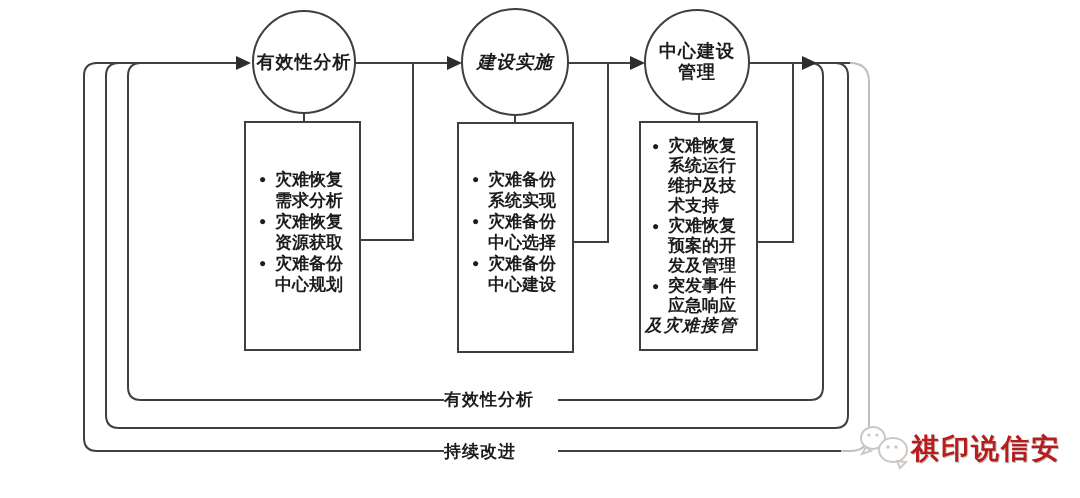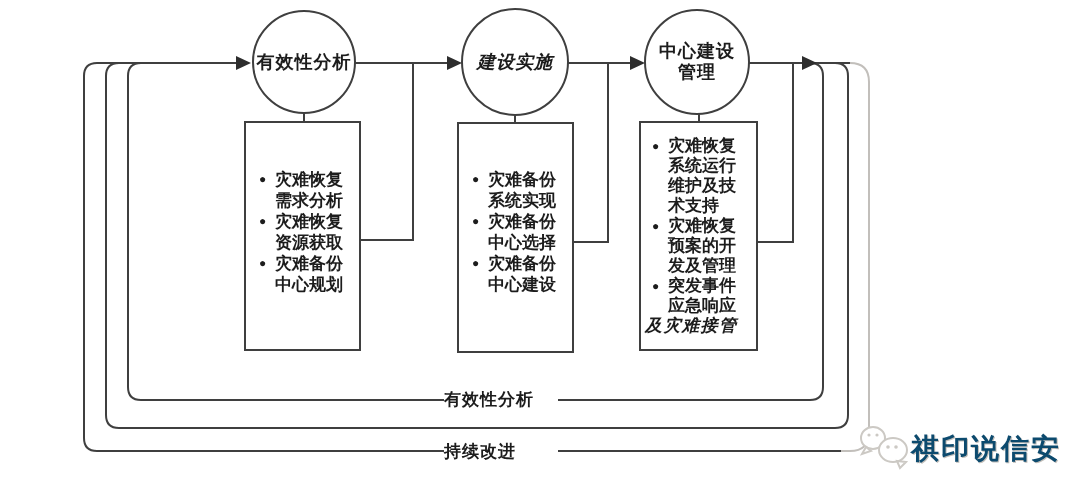--- a/index.html
+++ b/index.html
@@ -31,21 +31,21 @@
 
   
   .loop-label{position:absolute;left:444px;width:114px;background:#ffffff;
     font-size:17px;font-weight:700;line-height:21px;letter-spacing:1px;}
   .ll1{top:389px;}
   .ll2{top:417px;}
   .ll3{top:441px;}
 
   
   .watermark{position:absolute;left:911px;top:430px;font-size:28px;font-weight:600;letter-spacing:2px;
-    color:#0c4a6e;text-shadow:1px 1px 0 #c2beb9,-1px -1px 0 #ffffff;white-space:nowrap;}
+    color:#b91c1c;text-shadow:1px 1px 0 #c2beb9,-1px -1px 0 #ffffff;white-space:nowrap;}
 </style>
 </head>
 <body>
 
 <div class="canvas">
 
   <svg class="layer" width="1080" height="498" viewBox="0 0 1080 498">
     <g fill="none" stroke="#3f3f3f" stroke-width="2">
 
       <path d="M 762 63 H 810 Q 823 63 823 76 V 387 Q 823 400 810 400 H 141 Q 128 400 128 387 V 76 Q 128 63 141 63 H 237"></path>

